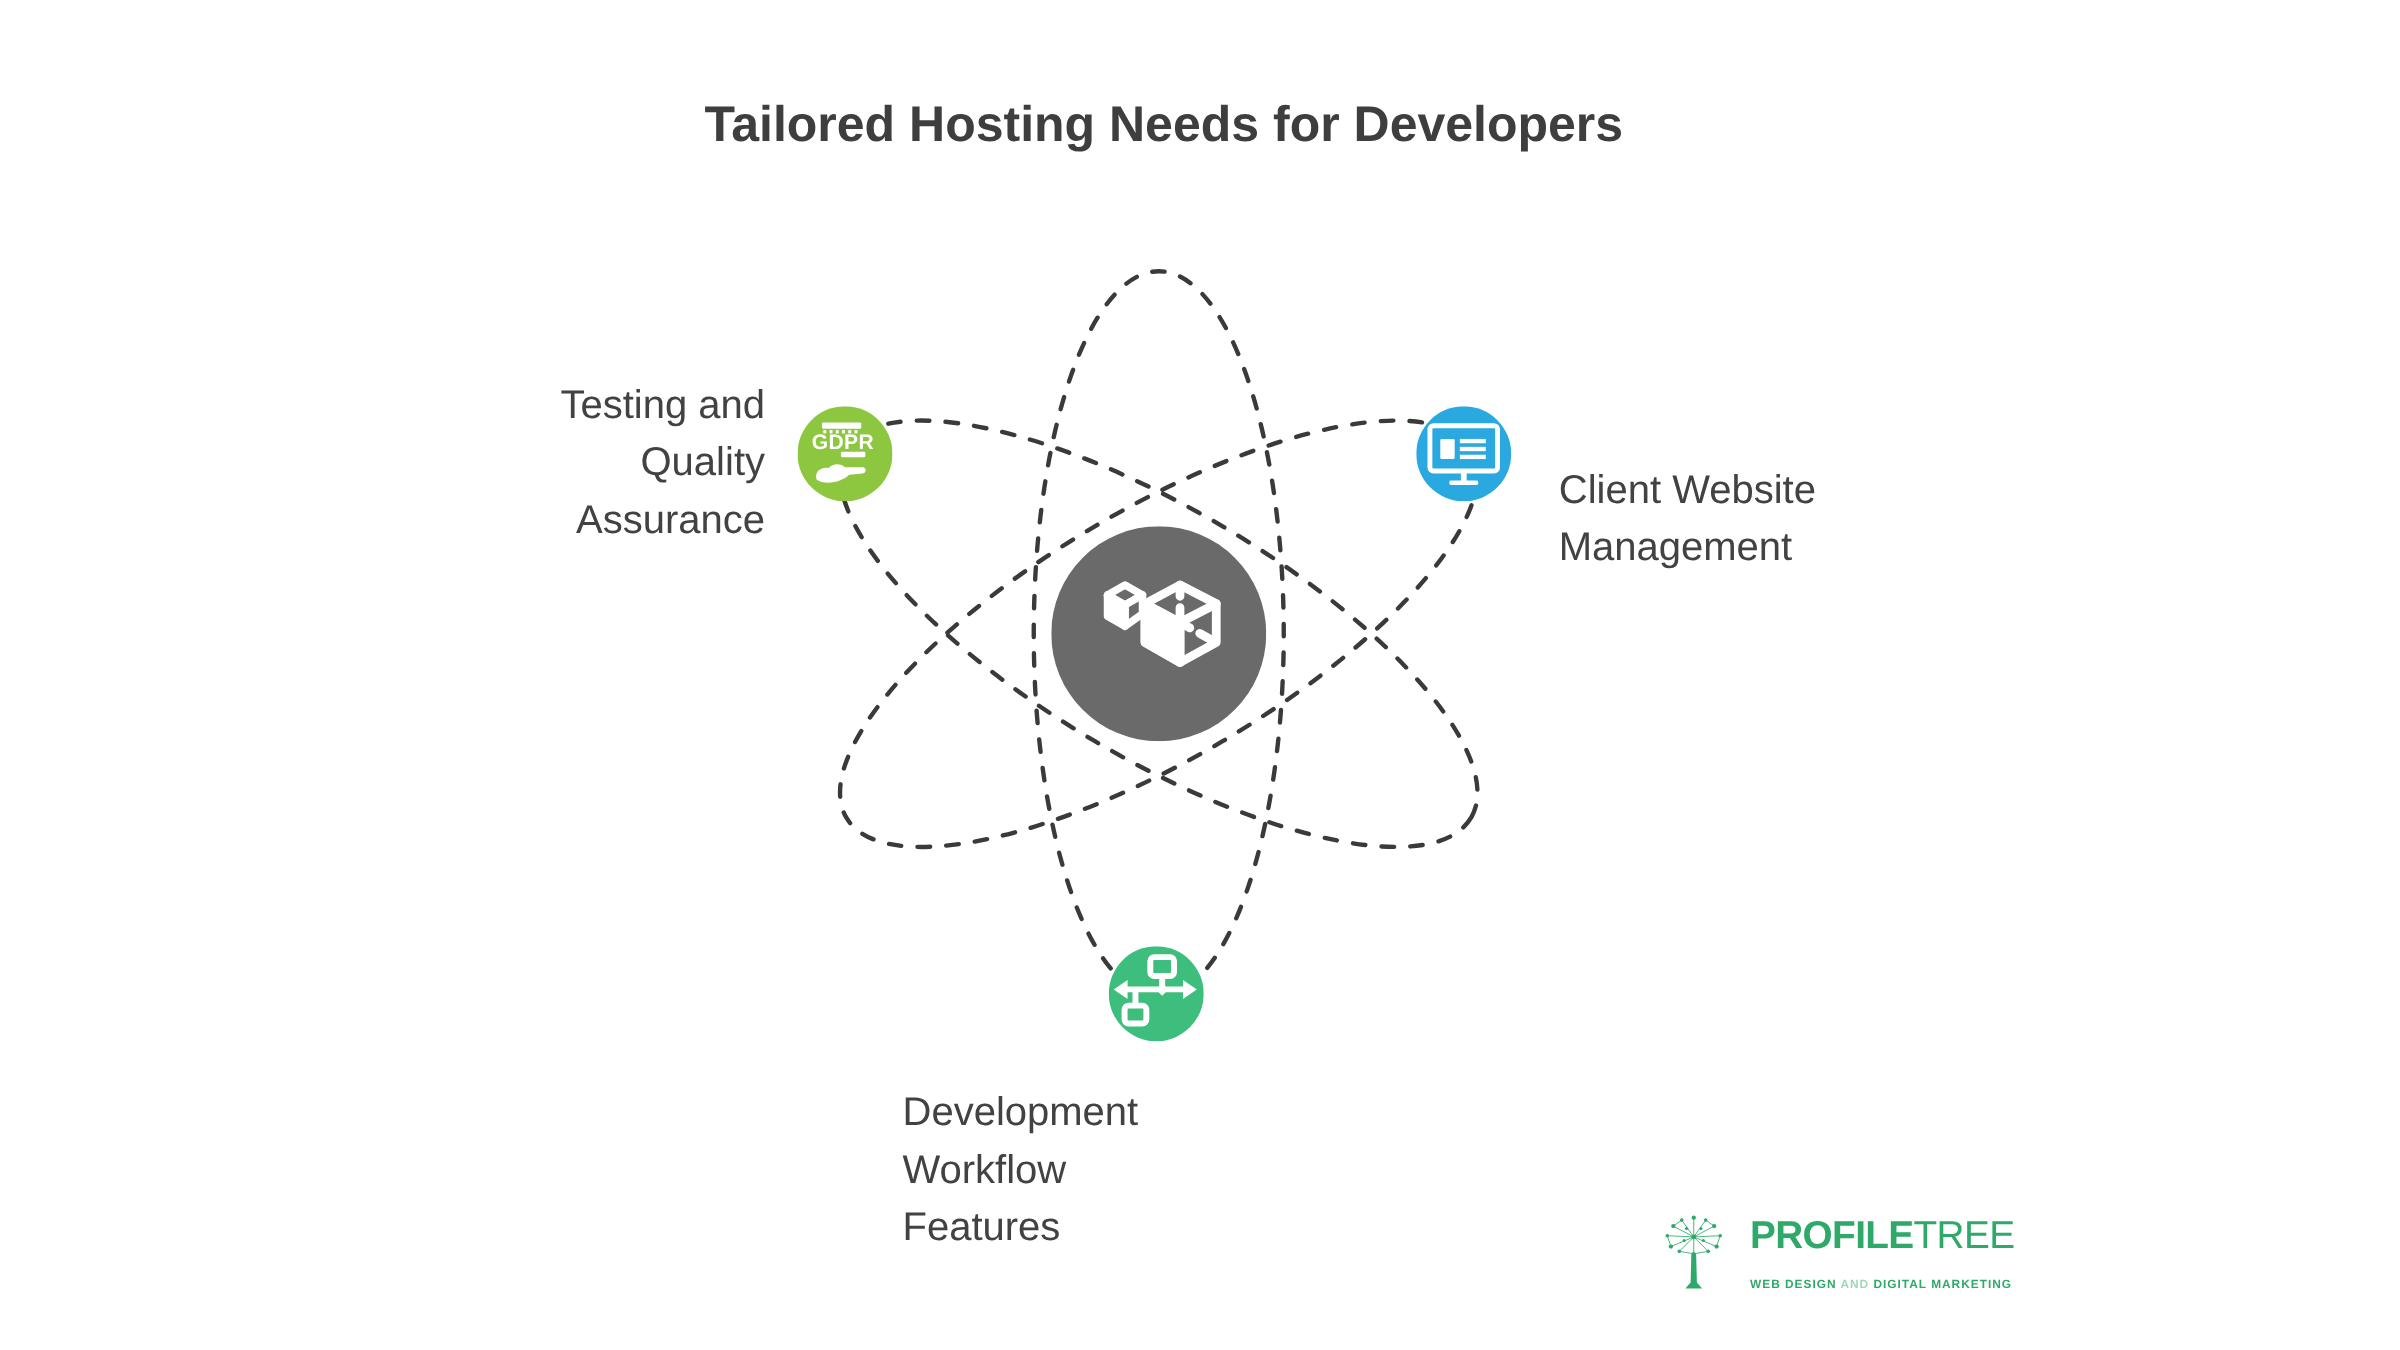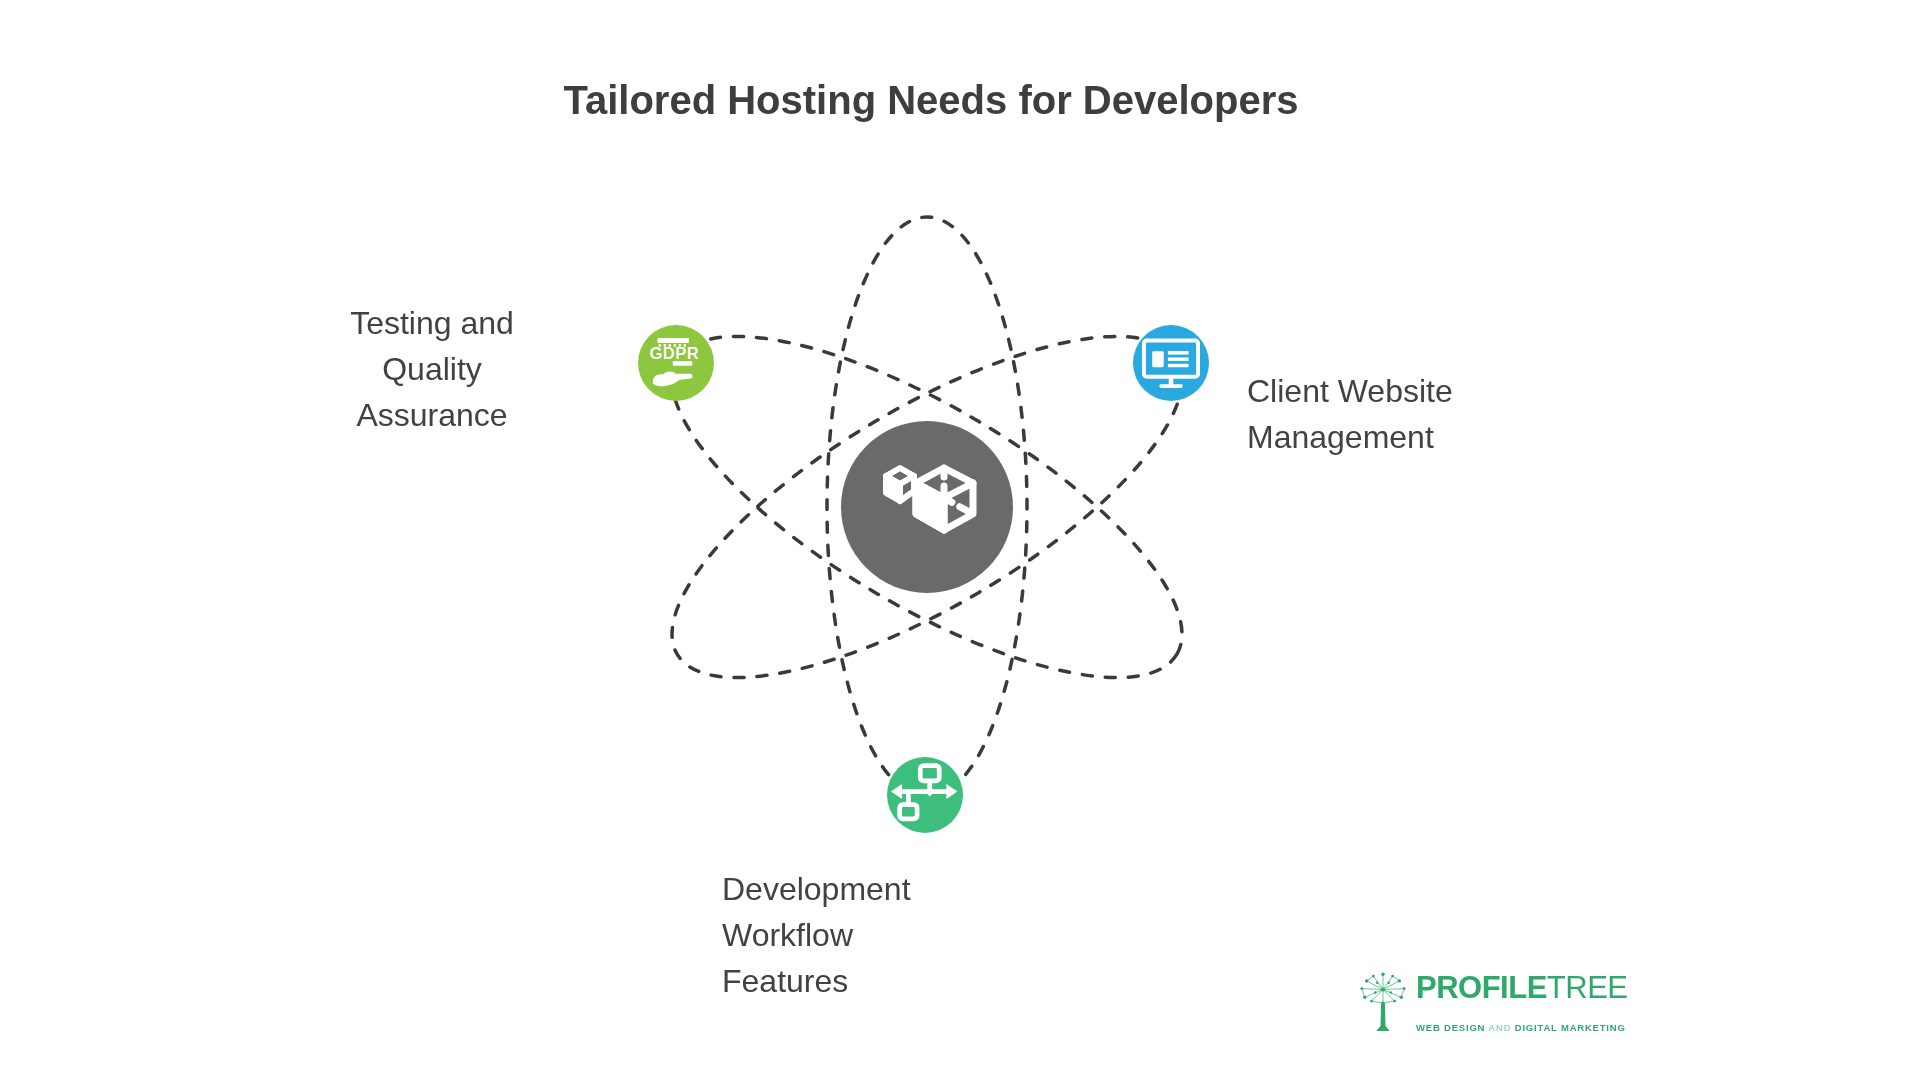--- a/index.html
+++ b/index.html
@@ -4,24 +4,24 @@
 <style>
   html,body{margin:0;padding:0;background:#fff;}
   .canvas{position:relative;width:1920px;height:1080px;background:#fff;overflow:hidden;
           font-family:"Liberation Sans",sans-serif;}
   .title{position:absolute;left:0;top:78px;width:1862px;margin:0;text-align:center;
          font-size:40px;font-weight:bold;color:#3e3e3e;letter-spacing:0;}
   svg.orbits{position:absolute;left:0;top:0;pointer-events:none;}
   .node{position:absolute;text-align:right;}
   .node svg{display:block;}
   .label{position:absolute;color:#424242;font-size:32px;line-height:46px;white-space:pre-line;}
-  .label-testing{right:1308px;top:300px;text-align:center;width:360px;}
+  .label-testing{right:1308px;top:300px;text-align:right;width:360px;}
   .label-client{left:1247px;top:324px;text-align:left;width:360px;margin-top:44px;}
   .label-workflow{left:722px;top:866px;text-align:left;width:400px;}
-  .logo{position:absolute;left:1358px;top:971px;display:flex;align-items:flex-start;gap:8px;}
+  .logo{position:absolute;left:1330px;top:971px;display:flex;align-items:flex-start;gap:20px;}
   .logo-text{display:flex;flex-direction:column;}
   .brand{font-size:31px;line-height:33px;letter-spacing:-0.5px;color:#2ea96a;white-space:nowrap;}
   .brand .bold{font-weight:bold;}
   .brand .light{font-weight:400;}
   .tagline{margin-top:18px;font-size:9.5px;font-weight:bold;letter-spacing:0.8px;
            color:#2ea96a;white-space:nowrap;}
   .tagline .and{color:#9ed8bc;}
 </style>
 </head>
 <body>

